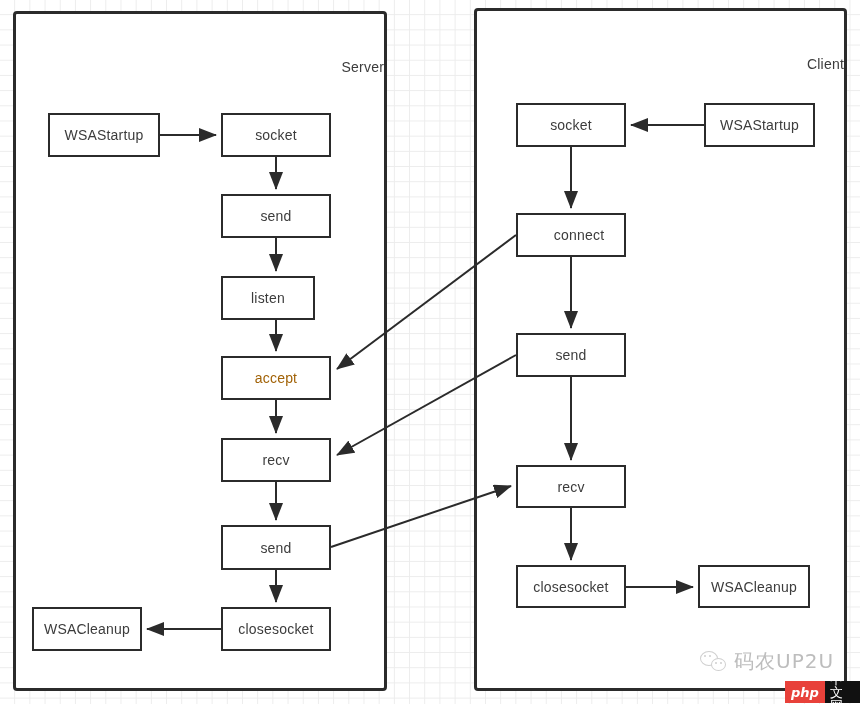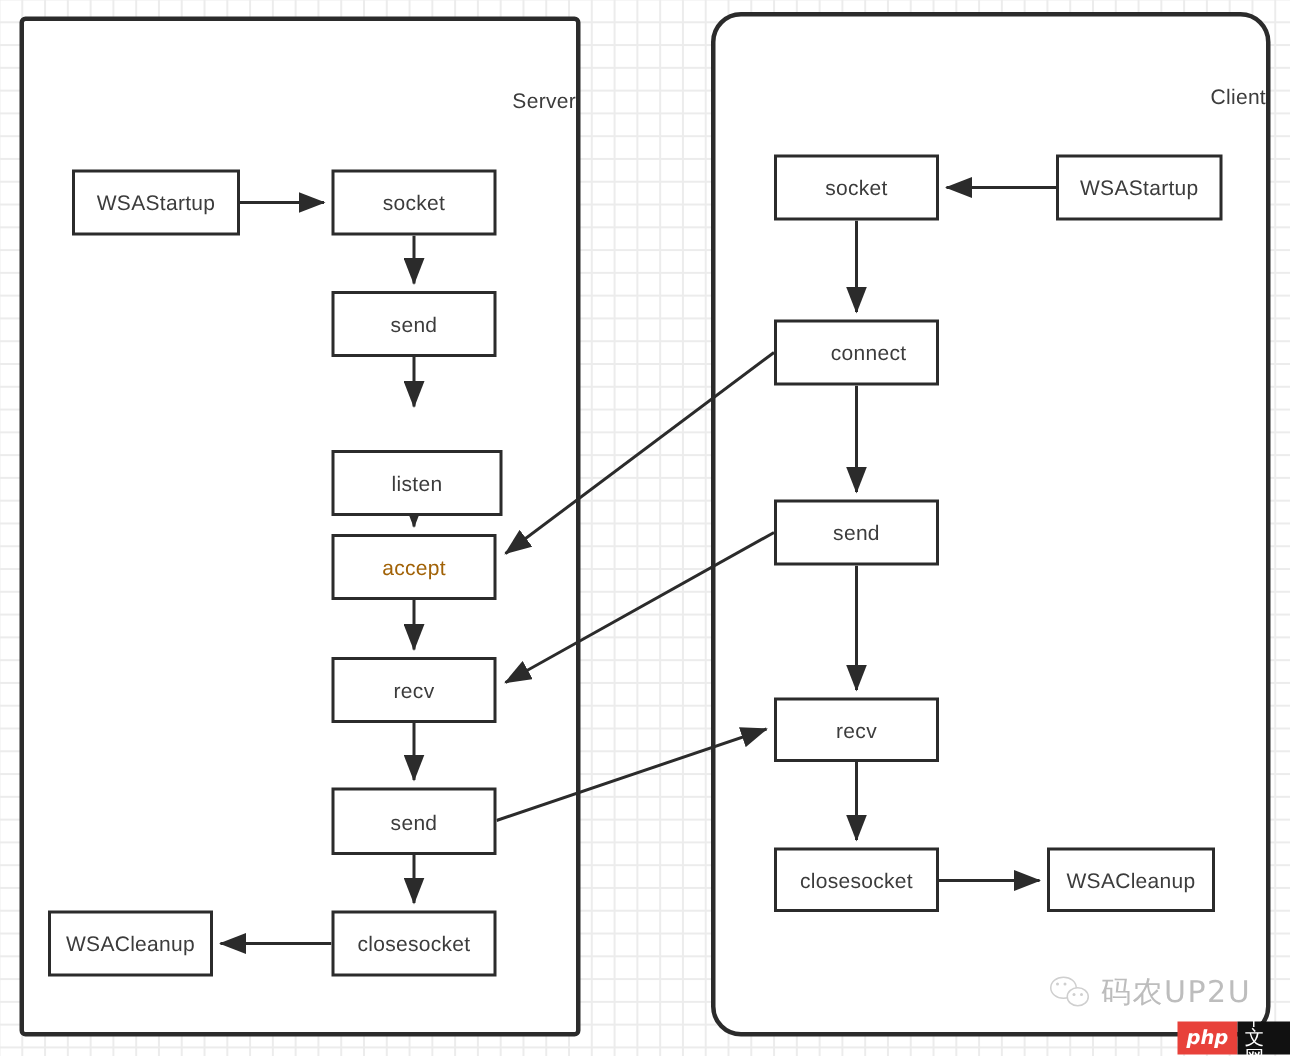--- a/index.html
+++ b/index.html
@@ -125,21 +125,21 @@
   }
 </style>
 </head>
 <body>
 
 <div id="canvas">
 
   <div class="panel" id="panel-server" style="left: 13px; top: 11px; width: 374px; height: 680px; border-color: rgb(43, 43, 43);">
     <div class="panel-title">Server</div>
   </div>
-  <div class="panel" id="panel-client" style="left: 474px; top: 8px; width: 373px; height: 683px; border-color: rgb(43, 43, 43); border-radius: 20px;">
+  <div class="panel" id="panel-client" style="left: 474px; top: 8px; width: 373px; height: 683px; border-color: rgb(43, 43, 43);">
     <div class="panel-title">Client</div>
   </div>
 
   <svg class="edges" viewBox="0 0 860 704">
     <defs>
       <marker id="arrowhead" markerWidth="9" markerHeight="7" refX="8.5" refY="3.5" orient="auto" markerUnits="strokeWidth">
         <polygon points="0 0, 9 3.5, 0 7" fill="#2b2b2b"></polygon>
       </marker>
     </defs>
     <g id="edge-group">
@@ -166,21 +166,21 @@
   <div id="node-layer">
       <div class="node" style="left: 48px; top: 113px; width: 112px; height: 44px; border-color: rgb(43, 43, 43); color: rgb(60, 60, 60);">
         <span>WSAStartup</span>
       </div>
       <div class="node" style="left: 221px; top: 113px; width: 110px; height: 44px; border-color: rgb(43, 43, 43); color: rgb(60, 60, 60);">
         <span>socket</span>
       </div>
       <div class="node" style="left: 221px; top: 194px; width: 110px; height: 44px; border-color: rgb(43, 43, 43); color: rgb(60, 60, 60);">
         <span>send</span>
       </div>
-      <div class="node" style="left: 221px; top: 276px; width: 114px; height: 44px; border-color: rgb(43, 43, 43); color: rgb(60, 60, 60); margin-top: 24px;">
+      <div class="node" style="left: 221px; top: 276px; width: 94px; height: 44px; border-color: rgb(43, 43, 43); color: rgb(60, 60, 60);">
         <span>listen</span>
       </div>
       <div class="node" style="left: 221px; top: 356px; width: 110px; height: 44px; border-color: rgb(43, 43, 43); color: #a16207;">
         <span>accept</span>
       </div>
       <div class="node" style="left: 221px; top: 438px; width: 110px; height: 44px; border-color: rgb(43, 43, 43); color: rgb(60, 60, 60);">
         <span>recv</span>
       </div>
       <div class="node" style="left: 221px; top: 525px; width: 110px; height: 45px; border-color: rgb(43, 43, 43); color: rgb(60, 60, 60);">
         <span>send</span>

